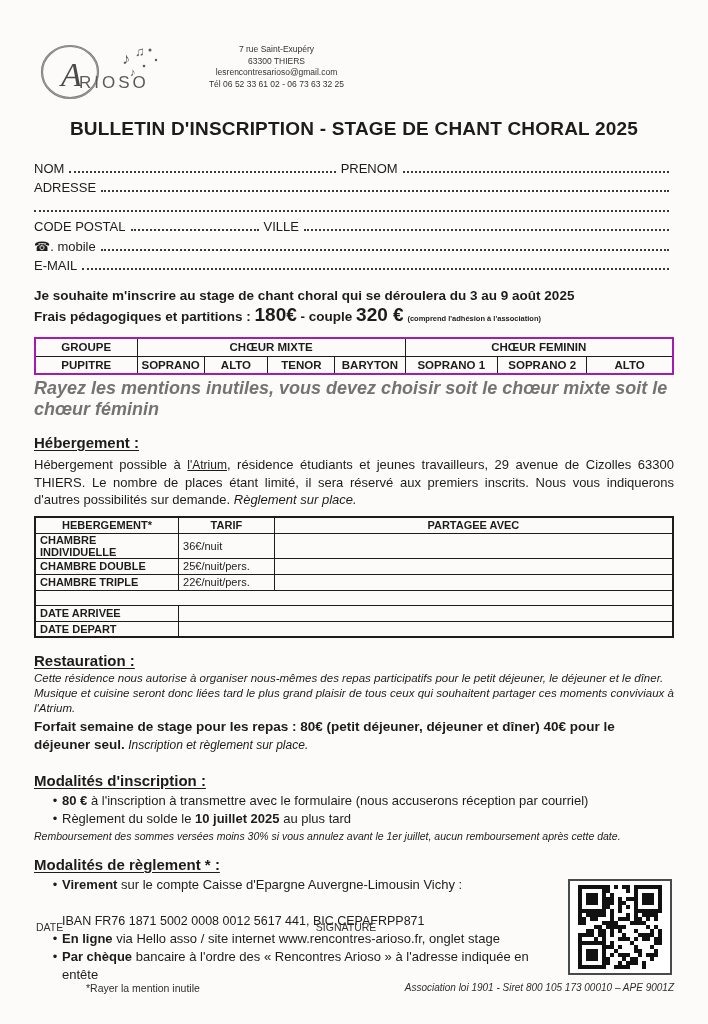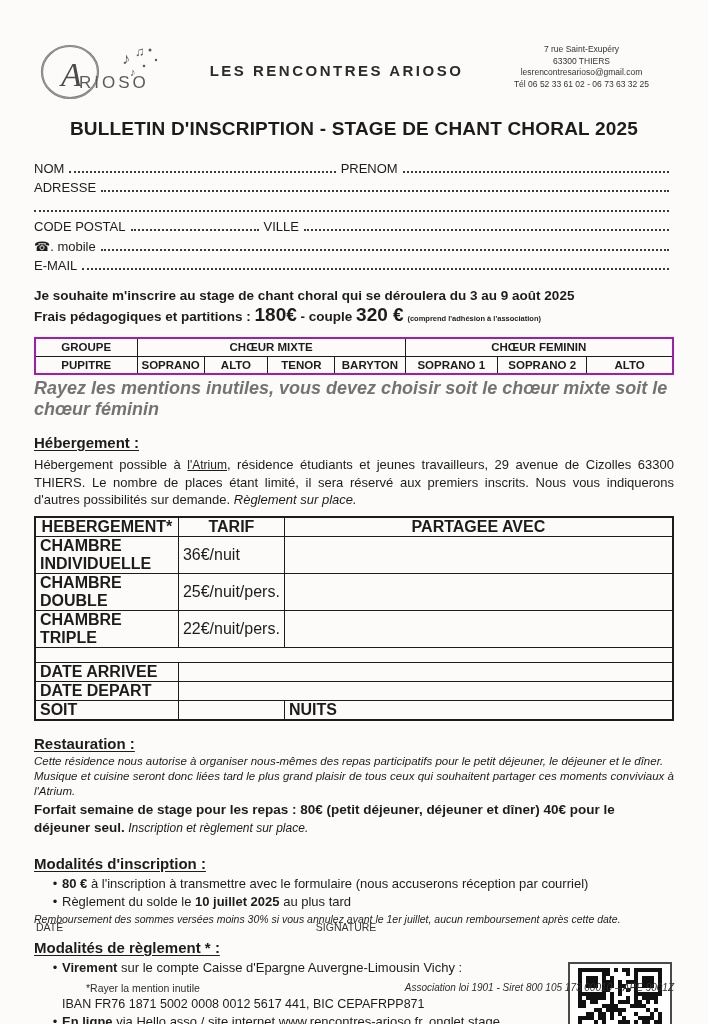--- a/index.html
+++ b/index.html
@@ -38,21 +38,21 @@
   table { width:100%; border-collapse:collapse; }
   .group-table { margin-top:9px; border:2px solid #a21caf; }
   .group-table td { border:1.5px solid #1c1c1c; text-align:center;
     font-size:11.5px; font-weight:700; height:18px; padding:0 2px; }
   .red-note { margin-top:3px; color:#737373; font-style:italic; font-weight:700; font-size:18px; }
   .section-h { margin-top:14px; font-size:15px; font-weight:700;
     text-decoration:underline; text-underline-offset:2px; }
   .heb-para { margin-top:5px; font-size:13px; line-height:17px; text-align:justify; }
   .atrium { font-size:12px; text-decoration:underline; }
   .heb-table { margin-top:8px; border:2px solid #1c1c1c; }
-  .heb-table td { border:1.5px solid #1c1c1c; font-size:16px; height:16px; padding:0 4px; }
+  .heb-table td { border:1.5px solid #1c1c1c; font-size:11px; height:16px; padding:0 4px; }
   .heb-table td.hd { text-align:center; font-weight:700; }
   .heb-table td.nm { font-weight:700; }
   .heb-table td.spacer { height:15px; }
   
   .rest-i { font-size:11.5px; font-style:italic; line-height:15px; text-align:justify; font-weight:500; }
   .rest-b { margin-top:2px; font-size:13.5px; font-weight:700; line-height:18px; }
   .rest-b .it { font-weight:500; font-style:italic; font-size:12px; }
   
   .blist { margin-top:3px; }
   .brow { display:flex; font-size:13px; line-height:18px; }
@@ -92,21 +92,20 @@
         <g fill="#5a5a5a">
           <text x="88" y="28" font-size="16">♪</text>
           <text x="101" y="20" font-size="13">♫</text>
           <text x="96" y="40" font-size="11">♪</text>
           <circle cx="116" cy="14" r="1.5"></circle>
             <circle cx="110" cy="30" r="1.3"></circle>
             <circle cx="122" cy="24" r="1.2"></circle>
         </g>
       </svg>
     </div>
-    <div class="org-name">LES RENCONTRES ARIOSO</div>
     <div class="contact">
       <div>7 rue Saint-Exupéry</div>
       <div>63300 THIERS</div>
       <div>lesrencontresarioso@gmail.com</div>
       <div>Tél 06 52 33 61 02 - 06 73 63 32 25</div>
     </div>
   </div>
 
   <div class="doc-title">BULLETIN D'INSCRIPTION - STAGE DE CHANT CHORAL 2025</div>
 
@@ -215,25 +214,20 @@
           <td class="spacer" colspan="3"></td>
         </tr>
     <tr>
       <td class="nm">DATE ARRIVEE</td>
       <td colspan="2"></td>
     </tr>
     <tr>
       <td class="nm">DATE DEPART</td>
       <td colspan="2"></td>
     </tr>
-    <tr>
-      <td class="nm">SOIT</td>
-      <td></td>
-      <td class="nm">NUITS</td>
-    </tr>
   </tbody>
     </table>
 
   <div class="section-h">Restauration :</div>
   <div class="rest-i" style="margin-top:2px">Cette résidence nous autorise à organiser nous-mêmes des repas participatifs pour le petit déjeuner, le déjeuner et le dîner.</div>
   <div class="rest-i">Musique et cuisine seront donc liées tard le plus grand plaisir de tous ceux qui souhaitent partager ces moments conviviaux à l'Atrium.</div>
   <div class="rest-b">
     <span>Forfait semaine de stage pour les repas : 80€ (petit déjeuner, déjeuner et dîner) 40€ pour le déjeuner seul.</span><span class="it"> Inscription et règlement sur place.</span>
   </div>
 

